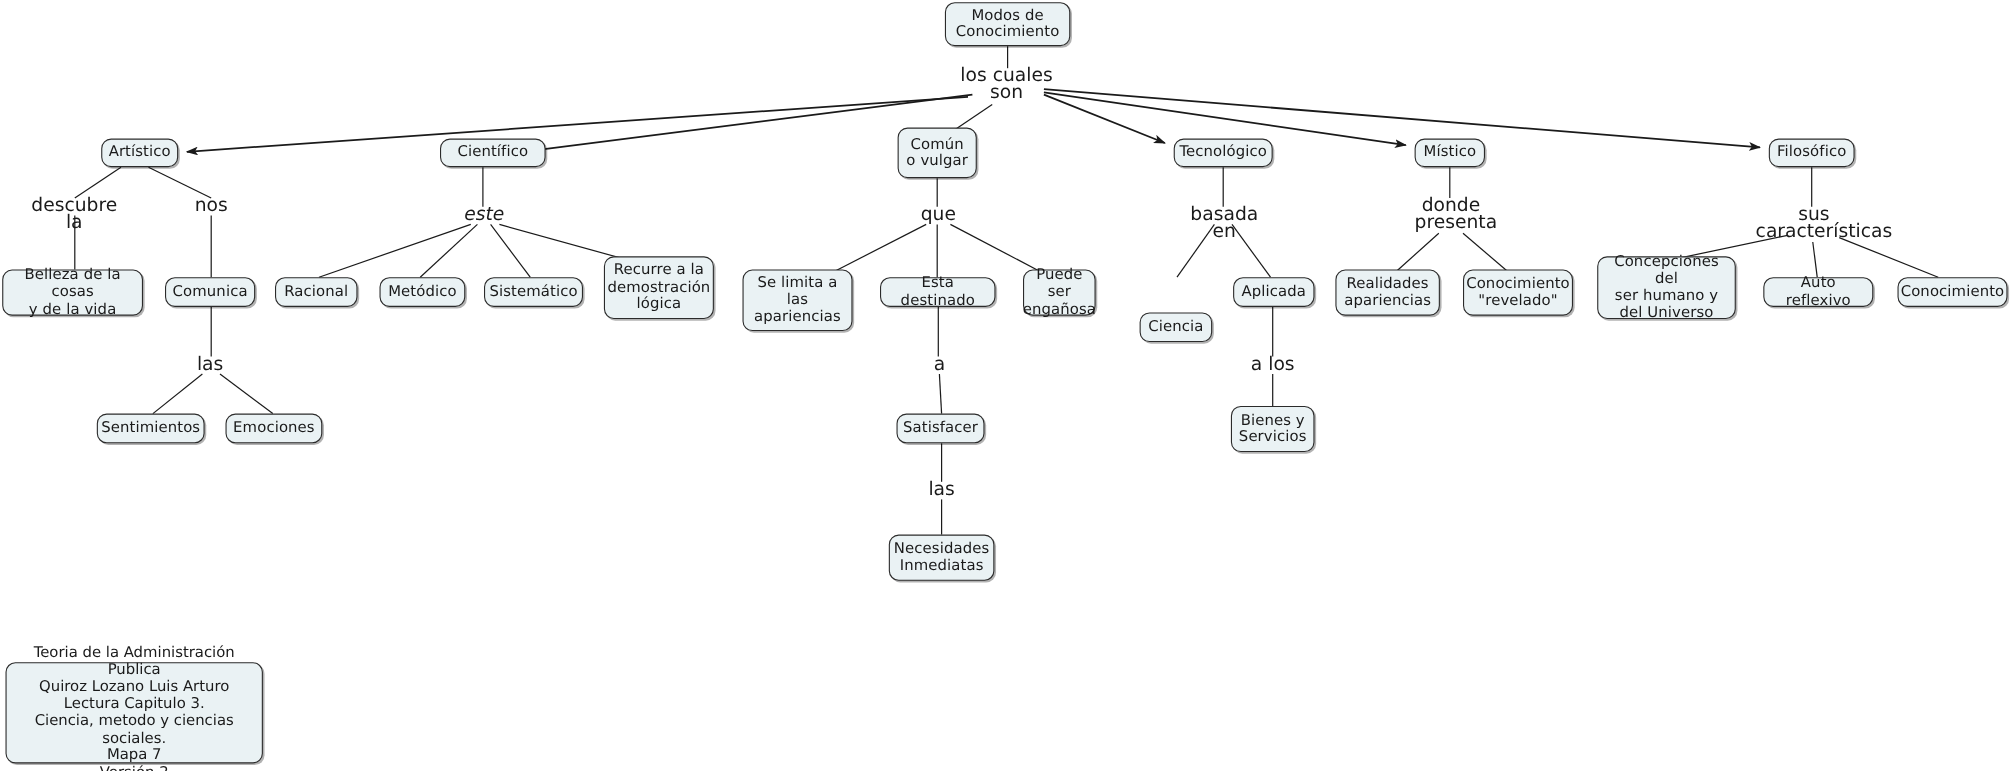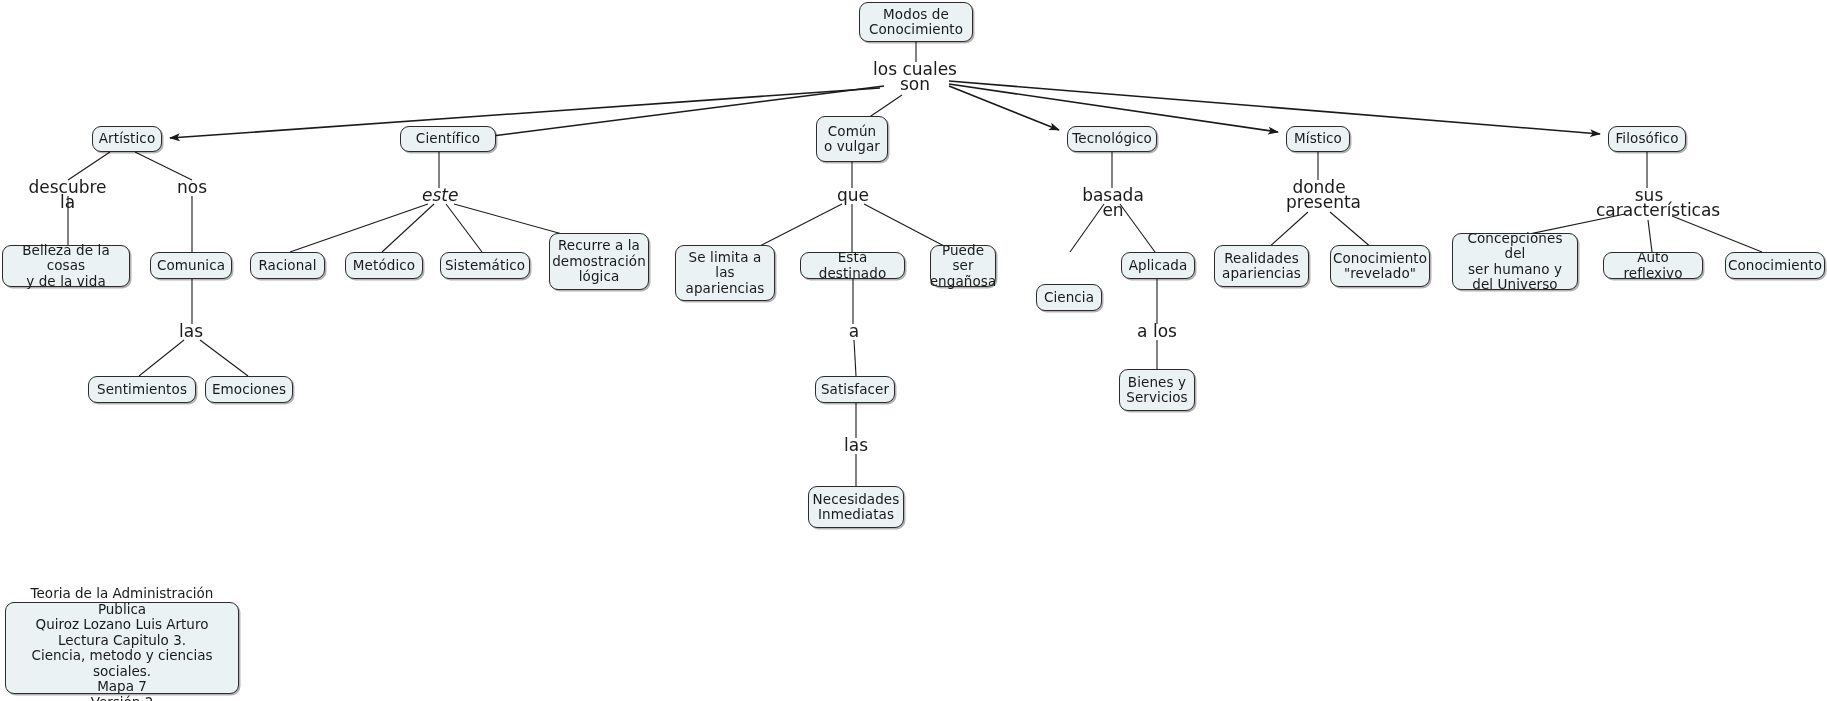--- a/index.html
+++ b/index.html
@@ -129,21 +129,21 @@
   <div class="node" style="left: 400px; top: 126px; width: 96px; height: 26px;">Científico</div>
   <div class="node" style="left: 816px; top: 116px; width: 72px; height: 46px;">Común
 o vulgar</div>
   <div class="node" style="left: 1067px; top: 126px; width: 90px; height: 26px;">Tecnológico</div>
   <div class="node" style="left: 1286px; top: 126px; width: 64px; height: 26px;">Místico</div>
   <div class="node" style="left: 1608px; top: 126px; width: 78px; height: 26px;">Filosófico</div>
 
   <div class="node" style="left: 2px; top: 245px; width: 128px; height: 42px;">Belleza de la cosas
 y de la vida</div>
   <div class="node" style="left: 150px; top: 252px; width: 82px; height: 27px;">Comunica</div>
-  <div class="node" style="left: 88px; top: 376px; width: 108px; height: 27px;">Sentimientos</div>
+  <div class="node" style="left: 88px; top: 376px; width: 98px; height: 27px;">Sentimientos</div>
   <div class="node" style="left: 205px; top: 376px; width: 88px; height: 27px;">Emociones</div>
 
   <div class="node" style="left: 250px; top: 252px; width: 75px; height: 27px;">Racional</div>
   <div class="node" style="left: 345px; top: 252px; width: 78px; height: 27px;">Metódico</div>
   <div class="node" style="left: 440px; top: 252px; width: 90px; height: 27px;">Sistemático</div>
   <div class="node" style="left: 549px; top: 233px; width: 100px; height: 57px;">Recurre a la
 demostración
 lógica</div>
 
   <div class="node" style="left: 675px; top: 245px; width: 100px; height: 56px;">Se limita a las

